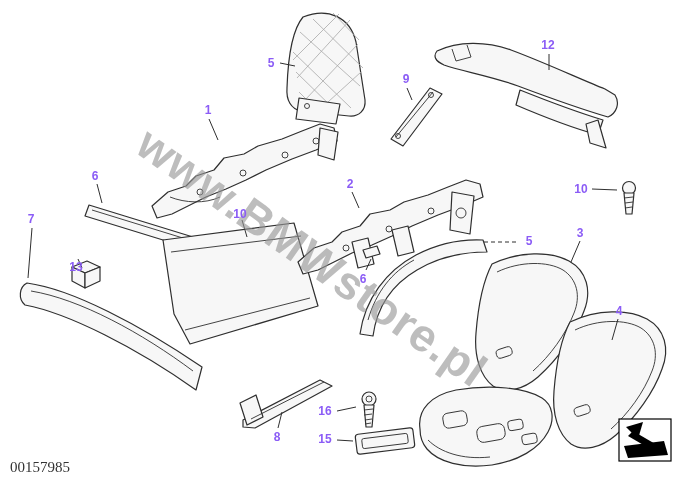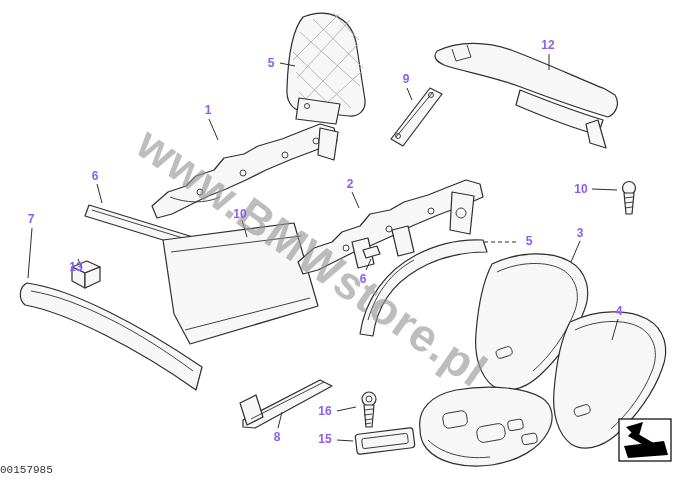--- a/index.html
+++ b/index.html
@@ -30,23 +30,23 @@
     font-weight:700;
     letter-spacing:1px;
     color:#969696;
     opacity:.62;
     z-index:20;
     pointer-events:none;
     white-space:nowrap;
   }
   .image-id{
     position:absolute;
-    left:0;bottom:8px;
-    font-family:Liberation Mono, monospace;
-    font-size:11px;
+    left:10px;bottom:8px;
+    font-family:Liberation Serif, serif;
+    font-size:15px;
     color:#333;
     z-index:30;
   }
   .part{fill:#f7f7f7;stroke:#2f2f2f;stroke-width:1.2;stroke-linejoin:round;}
   .detail{fill:none;stroke:#2f2f2f;stroke-width:.9;}
   .hatch{fill:none;stroke:#a8a8a8;stroke-width:.8;}
   .leader{stroke:#2f2f2f;stroke-width:1;fill:none;}
 </style>
 </head>
 <body>

